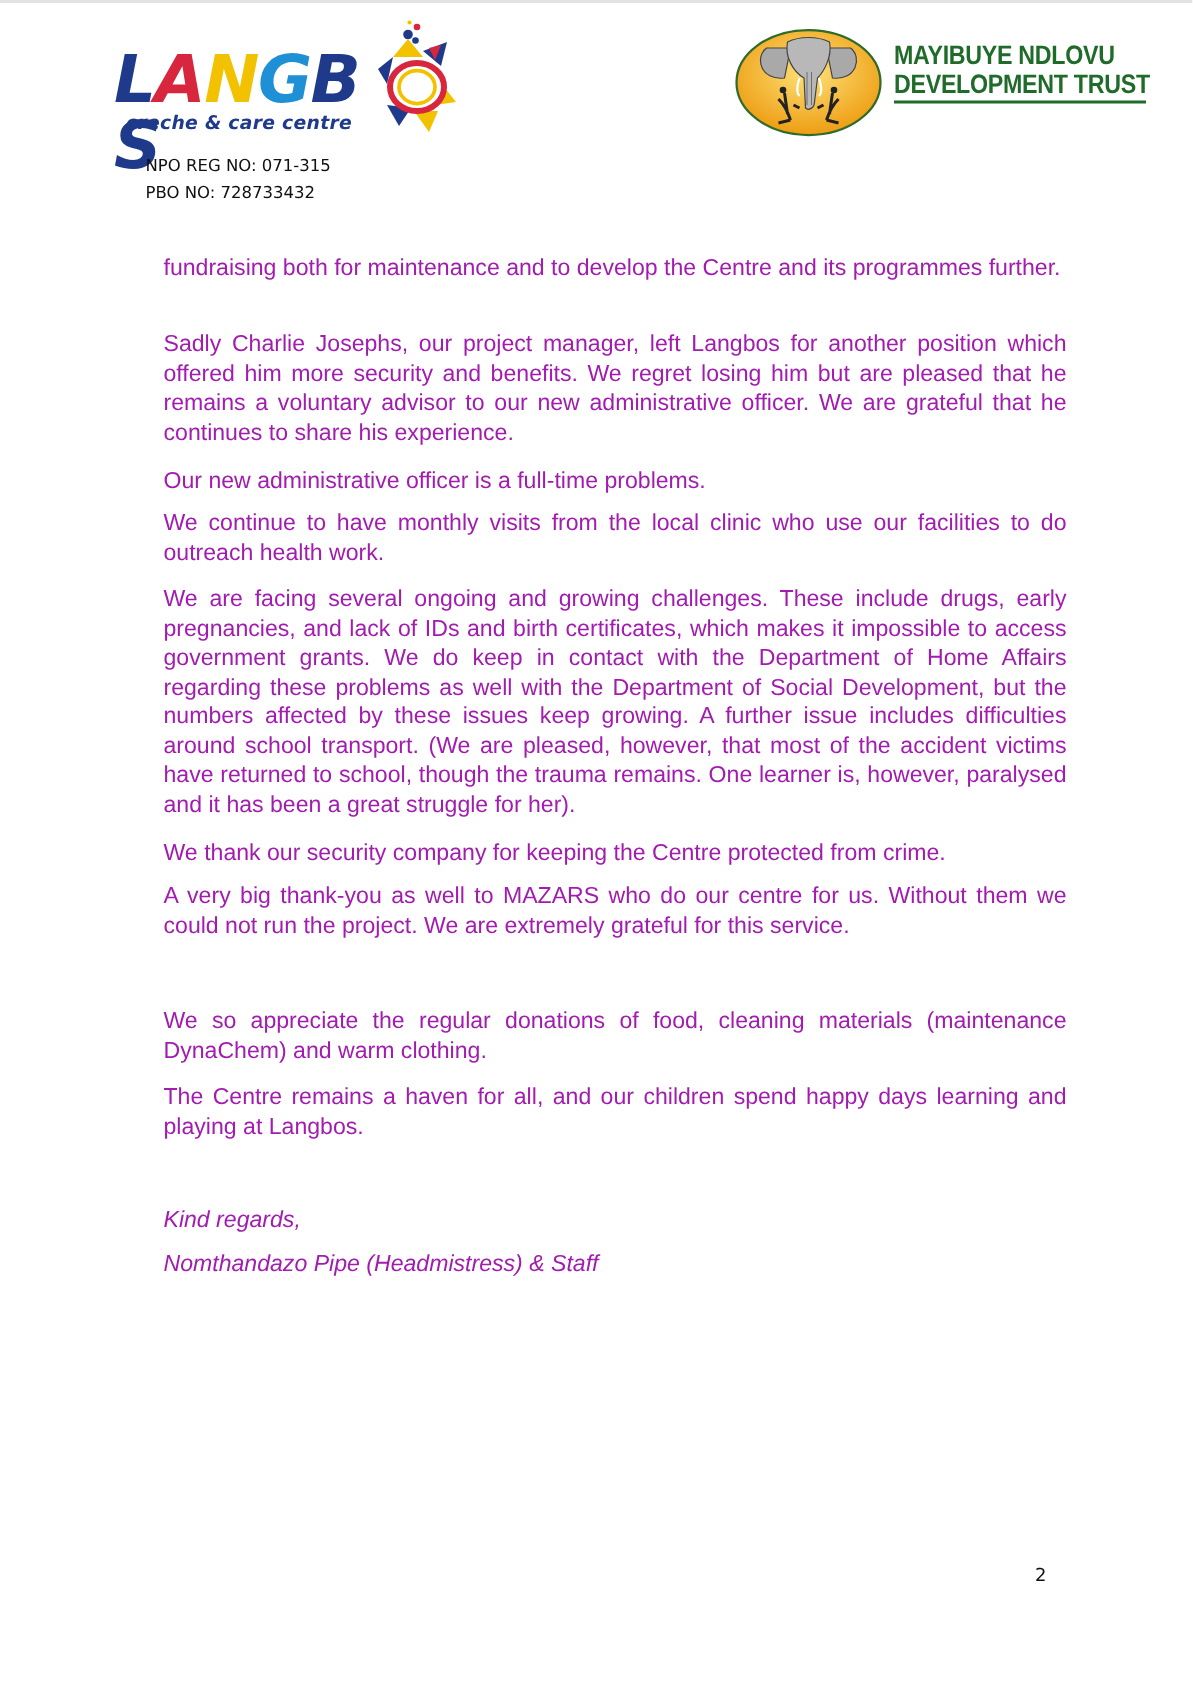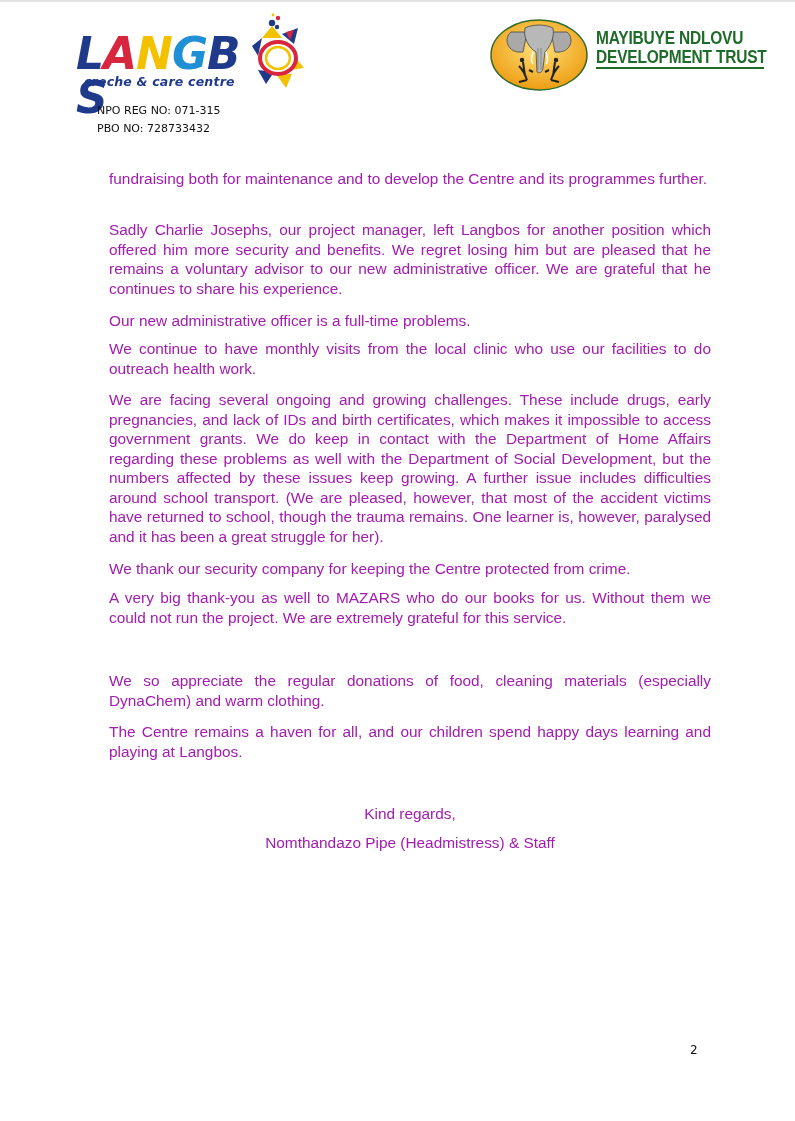--- a/index.html
+++ b/index.html
@@ -38,21 +38,21 @@
     position: absolute; left: 107px; top: 51px; font-family: "DejaVu Sans Mono", monospace;
     font-weight: bold; font-size: 10.5px; color: #4a4a4a; letter-spacing: 1px;
   }
 
   
   .body-text {
     position: absolute; left: 96px; width: 602px;
     font-family: "Liberation Sans", sans-serif; font-size: 15.4px; line-height: 19.5px;
     color: #a21caf; text-align: justify; margin: 13px;
   }
-  .left { text-align: center; }
+  .left { text-align: left; font-style: italic; }
   .page-number { position: absolute; left: 690px; top: 1043px; font-family: "DejaVu Sans", sans-serif; font-size: 12px; color: #111; }
 </style>
 </head>
 <body>
 
 <div class="top-strip"></div>
 
 <div class="langbos-logo">
   <svg class="sun" viewBox="0 0 104 80">
     <circle cx="78" cy="6" r="2.2" fill="#d7263d"></circle>
@@ -106,20 +106,20 @@
   <div class="mnd-title" style="top:30px">DEVELOPMENT TRUST</div>
   <div class="mnd-rule"></div>
 </div>
 
 <p class="body-text" style="top:156px">fundraising both for maintenance and to develop the Centre and its programmes further.</p>
 <p class="body-text" style="top:207px">Sadly Charlie Josephs, our project manager, left Langbos for another position which offered him more security and benefits. We regret losing him but are pleased that he remains a voluntary advisor to our new administrative officer.  We are grateful that he continues to share his experience.</p>
 <p class="body-text" style="top:298px">Our new administrative officer is a full-time problems.</p>
 <p class="body-text" style="top:326px">We continue to have monthly visits from the local clinic who use our facilities to do outreach health work.</p>
 <p class="body-text" style="top:377px">We are facing several ongoing and growing challenges. These include drugs, early pregnancies, and lack of IDs and birth certificates, which makes it impossible to access government grants.  We do keep in contact with the Department of Home Affairs regarding these problems as well with the Department of Social Development, but the numbers affected by these issues keep growing.  A further issue includes difficulties around school transport. (We are pleased, however, that most of the accident victims have returned to school, though the trauma remains. One learner is, however, paralysed and it has been a great struggle for her).</p>
 <p class="body-text" style="top:546px">We thank our security company for keeping the Centre protected from crime.</p>
-<p class="body-text" style="top:575px">A very big thank-you as well to MAZARS who do our books for us.  Without them we could not run the project.  We are extremely grateful for this service.</p>
-<p class="body-text" style="top:658px">We so appreciate the regular donations of food, cleaning materials (especially DynaChem) and warm clothing.</p>
+<p class="body-text" style="top:575px">A very big thank-you as well to MAZARS who do our centre for us.  Without them we could not run the project.  We are extremely grateful for this service.</p>
+<p class="body-text" style="top:658px">We so appreciate the regular donations of food, cleaning materials (maintenance DynaChem) and warm clothing.</p>
 <p class="body-text" style="top:709px">The Centre remains a haven for all, and our children spend happy days learning and playing at Langbos.</p>
 
 <p class="body-text left" style="top:791px">Kind regards,</p>
 <p class="body-text left" style="top:820px">Nomthandazo Pipe (Headmistress) &amp; Staff</p>
 
 <div class="page-number">2</div>
 
 </body></html>

